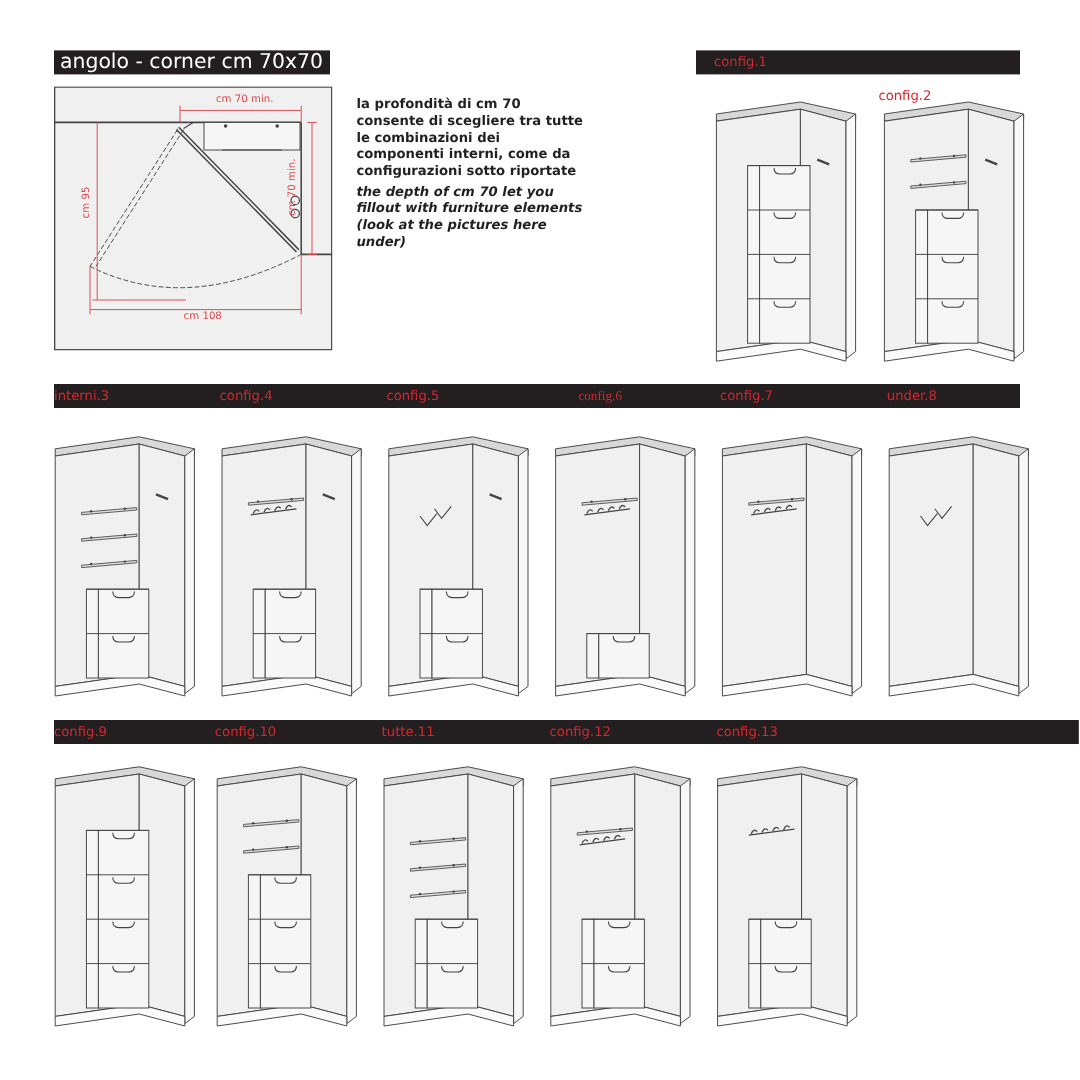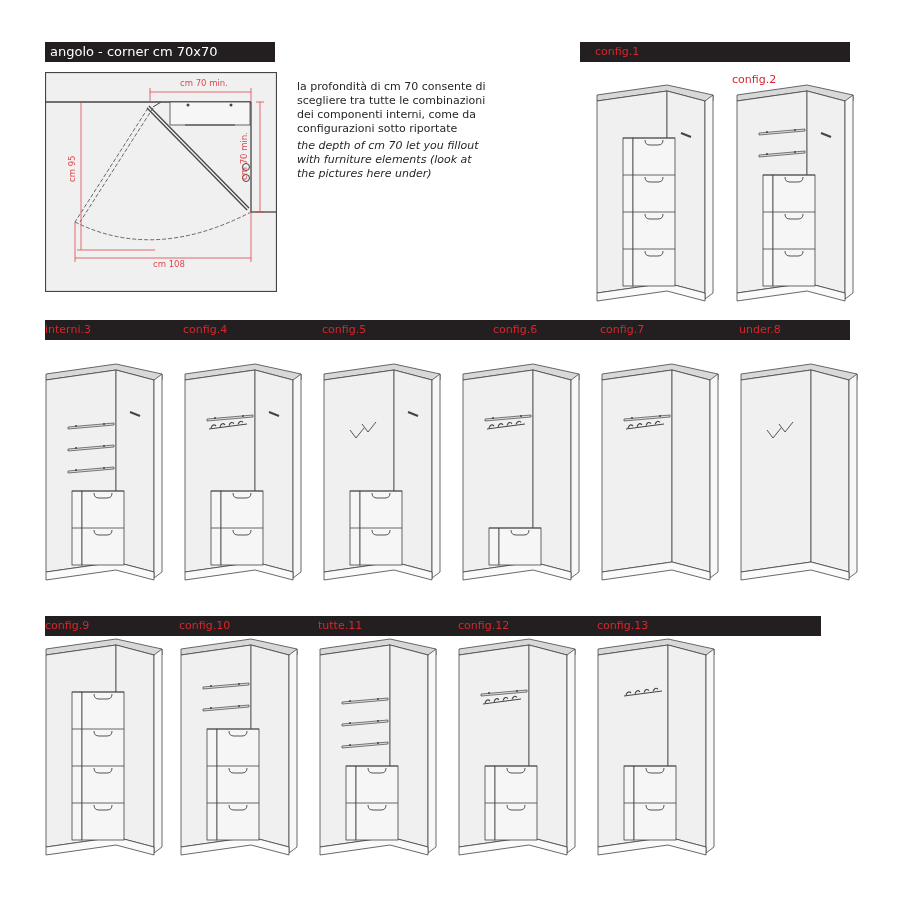--- a/index.html
+++ b/index.html
@@ -1,23 +1,23 @@
 <!DOCTYPE html>
 <html><head>
 <meta charset="utf-8">
 <style>
   html, body { margin: 0; padding: 0; background: #ffffff; }
   body { width: 900px; height: 900px; position: relative; overflow: hidden;
          font-family: "DejaVu Sans", "Liberation Sans", sans-serif; }
   .bar { position: absolute; background: #231f20; height: 20px; }
-  .bar-title { position: absolute; color: #ffffff; font-size: 13px; line-height: 20px; left: 5px; top: 0; white-space: nowrap; }
+  .bar-title { position: absolute; color: #ffffff; font-size: 17px; line-height: 20px; left: 5px; top: 0; white-space: nowrap; }
   .cfg-label { position: absolute; color: #d7262c; font-size: 11px; line-height: 20px; top: 0; white-space: nowrap; }
   .plan { position: absolute; left: 45px; top: 72px; width: 212px; height: 220px; }
   .desc { position: absolute; left: 297px; top: 80px; width: 190px; font-size: 11px; line-height: 14px; color: #231f20; }
-  .desc p { margin: 0 0 3px 0; }
+  .desc p { margin: 0 0 3px 0; font-weight: bold; }
   .desc .en { font-style: italic; }
   .cfg { position: absolute; width: 120px; height: 225px; }
   svg { display: block; }
 </style>
 </head>
 <body>
 
 <div class="bar" style="left:45px; top:42px; width:230px;">
   <span class="bar-title">angolo - corner cm 70x70</span>
 </div>
@@ -118,21 +118,21 @@
         <polygon points="24,72 70,68 70,70 24,74" fill="#ddd" stroke="#444" stroke-width="0.7"></polygon>
         <circle cx="32" cy="71" r="1" fill="#444"></circle>
         <circle cx="60" cy="69" r="1" fill="#444"></circle>
         <path d="M86 50 l10 4" stroke="#444" stroke-width="2"></path>
       </svg>
     </div>
     <div class="bar" style="left: 45px; top: 320px; width: 805px;">
       <span class="cfg-label" style="left: 0px;">interni.3</span>
       <span class="cfg-label" style="left: 138px;">config.4</span>
       <span class="cfg-label" style="left: 277px;">config.5</span>
-      <span class="cfg-label" style="left: 448px;">config.6</span>
+      <span class="cfg-label" style="left: 437px; font-family: Liberation Serif, serif;">config.6</span>
       <span class="cfg-label" style="left: 555px;">config.7</span>
       <span class="cfg-label" style="left: 694px;">under.8</span>
     </div>
     <div class="cfg" style="left: 44px; top: 362px;">
       <svg width="120" height="225" viewBox="0 0 120 225">
         <polygon points="2,12 72,2 118,12 118,18 110,18 72,8 2,18" fill="#d8d8d8" stroke="#444" stroke-width="0.8"></polygon>
         <polygon points="2,18 72,8 72,200 2,210" fill="#f0f0f0" stroke="#444" stroke-width="0.8"></polygon>
         <polygon points="72,8 110,18 110,210 72,200" fill="#f0f0f0" stroke="#444" stroke-width="0.8"></polygon>
         <polygon points="110,18 118,12 118,210 110,216" fill="#f8f8f8" stroke="#444" stroke-width="0.8"></polygon>
         <polygon points="2,210 72,200 110,210 110,218 72,208 2,218" fill="#fafafa" stroke="#444" stroke-width="0.8"></polygon>
@@ -236,21 +236,21 @@
     <div class="cfg" style="left: 739px; top: 362px;">
       <svg width="120" height="225" viewBox="0 0 120 225">
         <polygon points="2,12 72,2 118,12 118,18 110,18 72,8 2,18" fill="#d8d8d8" stroke="#444" stroke-width="0.8"></polygon>
         <polygon points="2,18 72,8 72,200 2,210" fill="#f0f0f0" stroke="#444" stroke-width="0.8"></polygon>
         <polygon points="72,8 110,18 110,210 72,200" fill="#f0f0f0" stroke="#444" stroke-width="0.8"></polygon>
         <polygon points="110,18 118,12 118,210 110,216" fill="#f8f8f8" stroke="#444" stroke-width="0.8"></polygon>
         <polygon points="2,210 72,200 110,210 110,218 72,208 2,218" fill="#fafafa" stroke="#444" stroke-width="0.8"></polygon>
         <path d="M28 68 l6 8 l8 -10 M40 62 l6 8 l8 -10" fill="none" stroke="#444" stroke-width="0.9"></path>
       </svg>
     </div>
-    <div class="bar" style="left: 45px; top: 616px; width: 776px;">
+    <div class="bar" style="left: 45px; top: 600px; width: 854px;">
       <span class="cfg-label" style="left: 0px;">config.9</span>
       <span class="cfg-label" style="left: 134px;">config.10</span>
       <span class="cfg-label" style="left: 273px;">tutte.11</span>
       <span class="cfg-label" style="left: 413px;">config.12</span>
       <span class="cfg-label" style="left: 552px;">config.13</span>
     </div>
     <div class="cfg" style="left: 44px; top: 637px;">
       <svg width="120" height="225" viewBox="0 0 120 225">
         <polygon points="2,12 72,2 118,12 118,18 110,18 72,8 2,18" fill="#d8d8d8" stroke="#444" stroke-width="0.8"></polygon>
         <polygon points="2,18 72,8 72,200 2,210" fill="#f0f0f0" stroke="#444" stroke-width="0.8"></polygon>

